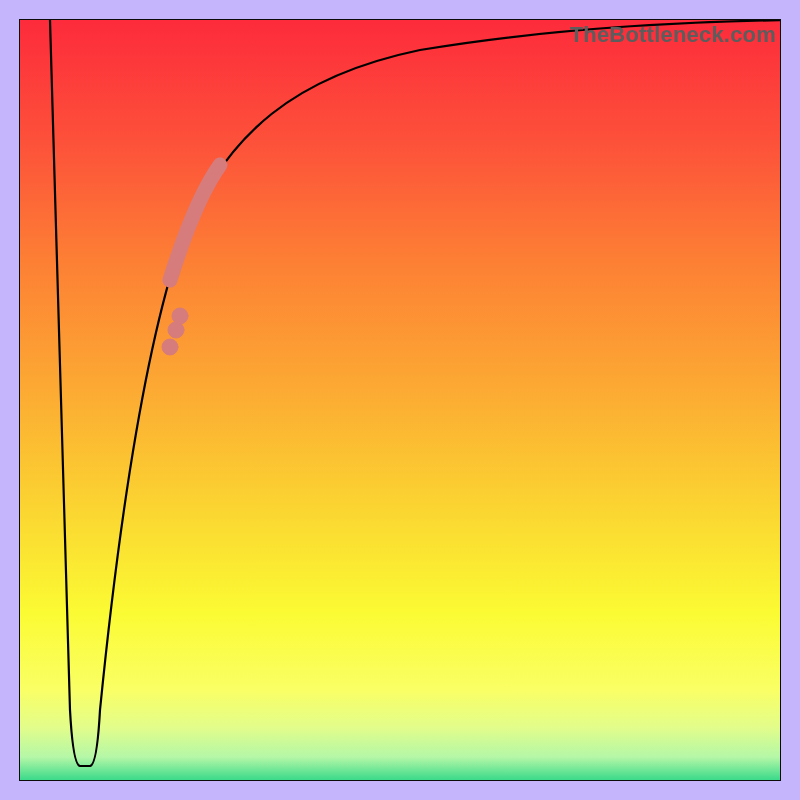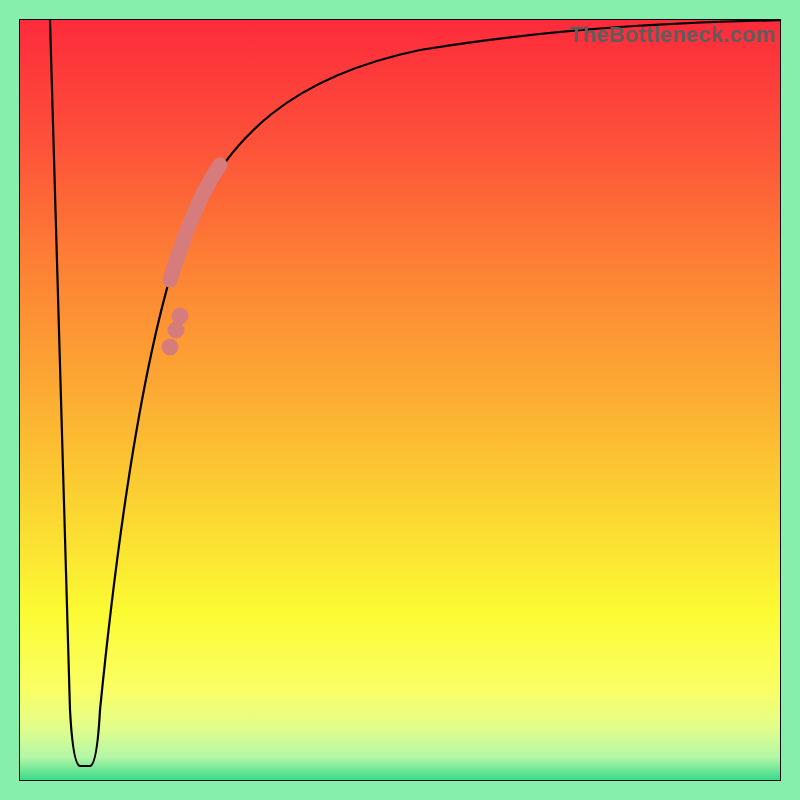--- a/index.html
+++ b/index.html
@@ -7,21 +7,21 @@
     padding: 0;
     width: 800px;
     height: 800px;
     overflow: hidden;
     background: #000;
   }
   .stage {
     position: relative;
     width: 800px;
     height: 800px;
-    background: #86efac;
+    background: #c4b5fd;
   }
   .plot-area {
     position: absolute;
     left: 20px;
     top: 20px;
     width: 760px;
     height: 760px;
     overflow: hidden;
     box-shadow: 0 0 0 1px #0b0b0b;
   }

